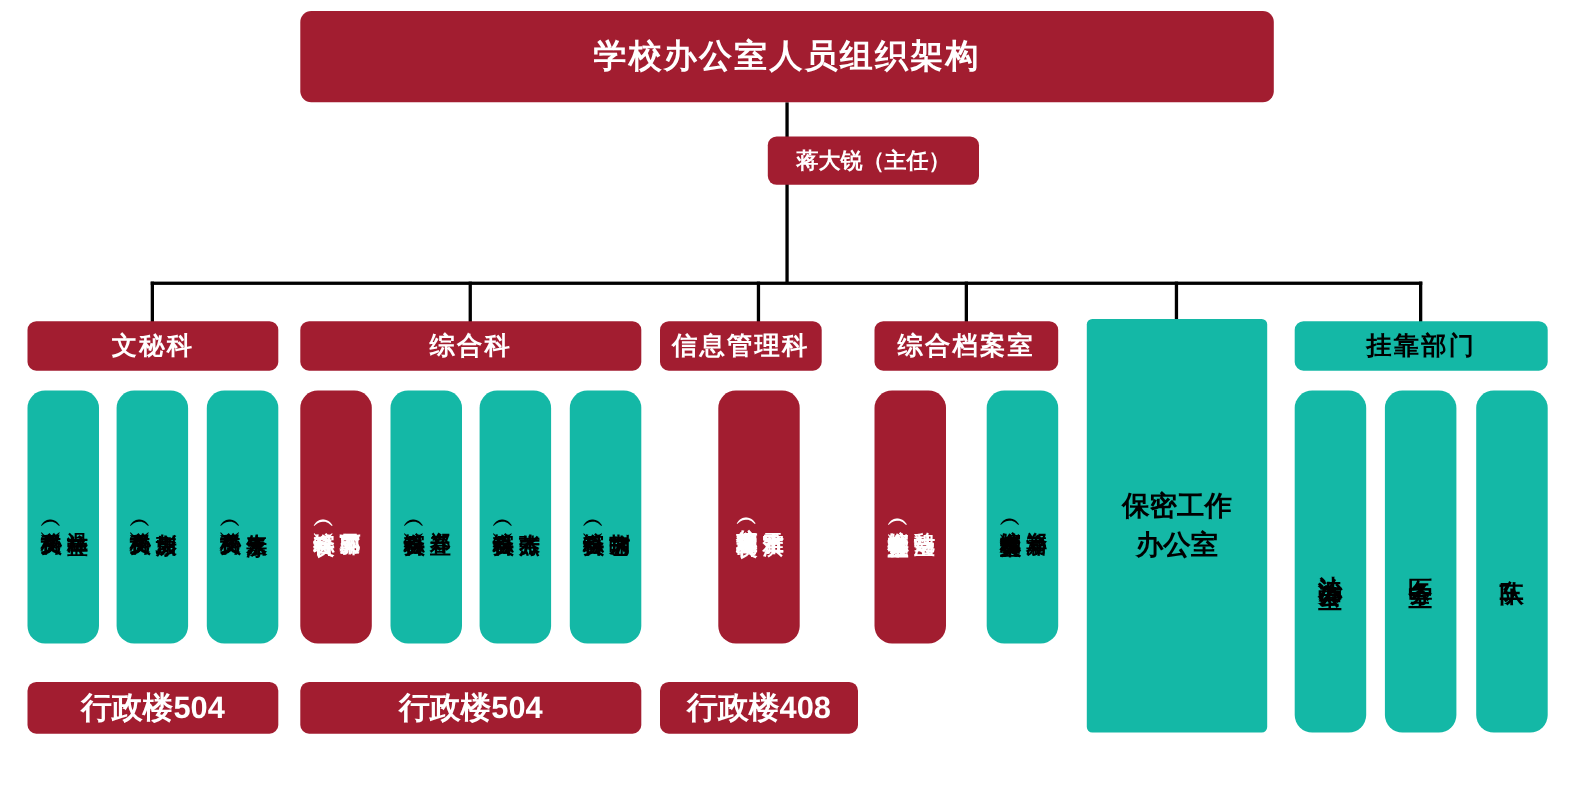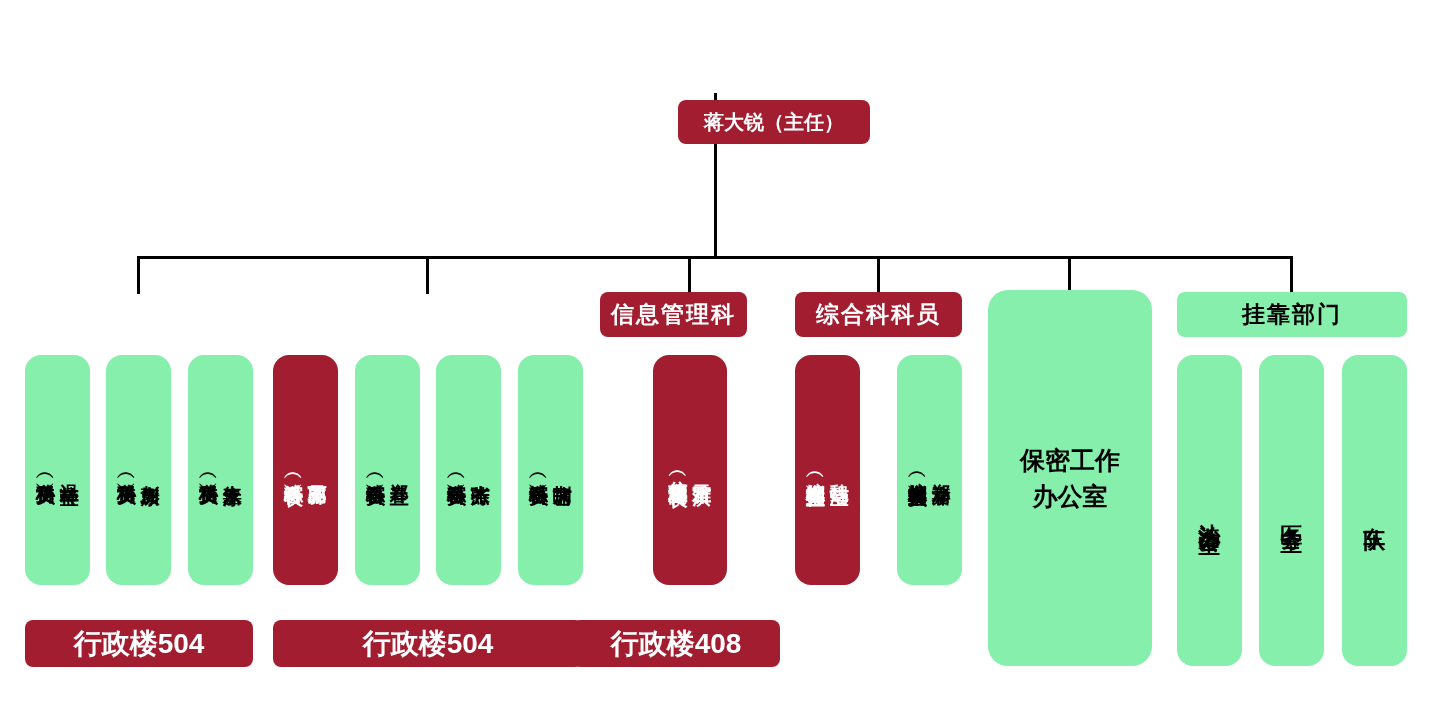--- a/index.html
+++ b/index.html
@@ -16,35 +16,35 @@
   .node {
     position: absolute;
     display: flex;
     align-items: center;
     justify-content: center;
     box-sizing: border-box;
     text-align: center;
   }
 
   .red  { background: #A21D30; color: #ffffff; }
-  .gray { background: #86efac; color: #000000; }
+  .gray { background: #14b8a6; color: #000000; }
 
   .banner {
     left: 273px; top: 10px; width: 885px; height: 83px;
     border-radius: 10px;
     font-size: 30px; font-weight: bold;
     letter-spacing: 2px;
   }
 
   .leader {
     left: 678px; width: 192px; height: 44px;
     border-radius: 8px;
     font-size: 20px; font-weight: bold;
   }
-  .leader.director { top: 100px; }
+  .leader.director { top: 124px; margin-left: 20px; }
   .leader.deputy   { top: 184px; }
 
   .branch-head {
     top: 292px; height: 45px;
     border-radius: 8px;
     font-size: 23px; font-weight: bold;
     letter-spacing: 2px;
   }
 
   .member {
@@ -65,21 +65,21 @@
   }
 
   .tall-member {
     top: 355px; width: 65px; height: 311px;
     border-radius: 16px;
   }
   .tall-member .vcol { font-size: 22px; letter-spacing: 2px; }
 
   .office-box {
     left: 988px; top: 290px; width: 164px; height: 376px;
-    border-radius: 20px;
+    border-radius: 5px;
   }
   .office-label {
     width: 108px;
     font-size: 25px;
     font-weight: bold;
     line-height: 1.45;
     text-align: center;
   }
 
   .room {
@@ -100,25 +100,28 @@
 
   <div class="line v-main"></div>
   <div class="line h-dist"></div>
   <div class="line drop" style="left:137px"></div>
   <div class="line drop" style="left:426px"></div>
   <div class="line drop" style="left:688px"></div>
   <div class="line drop" style="left:877px"></div>
   <div class="line drop" style="left:1068px"></div>
   <div class="line drop" style="left:1290px"></div>
 
+  <div class="node red banner">学校办公室人员组织架构</div>
 
   <div class="node red leader director">蒋大锐（主任）</div>
 
+  <div class="node red branch-head" style="left:25px;  width:228px;">文秘科</div>
+  <div class="node red branch-head" style="left:273px; width:310px;">综合科</div>
   <div class="node red branch-head" style="left:600px; width:147px;">信息管理科</div>
-  <div class="node red branch-head" style="left:795px; width:167px;">综合科科员</div>
+  <div class="node red branch-head" style="left:795px; width:167px;">综合档案室</div>
   <div class="node gray branch-head" style="left:1177px;width:230px;">挂靠部门</div>
 
   <div class="node gray office-box">
     <div class="office-label">保密工作办公室</div>
   </div>
 
   <div class="node gray member" style="left:25px">
     <span class="vcol">（文秘科员）</span>
     <span class="vcol">温梓莹</span>
   </div>
@@ -167,15 +170,15 @@
   </div>
   <div class="node gray tall-member" style="left:1259px">
     <span class="vcol">医务室</span>
   </div>
   <div class="node gray tall-member" style="left:1342px">
     <span class="vcol">车队</span>
   </div>
 
   <div class="node red room" style="left:25px;  width:228px;">行政楼504</div>
   <div class="node red room" style="left:273px; width:310px;">行政楼504</div>
-  <div class="node red room" style="left:572px; width:208px;">行政楼408</div>
+  <div class="node red room" style="left:600px; width:180px;">行政楼408</div>
 
 </div>
 
 </body></html>

